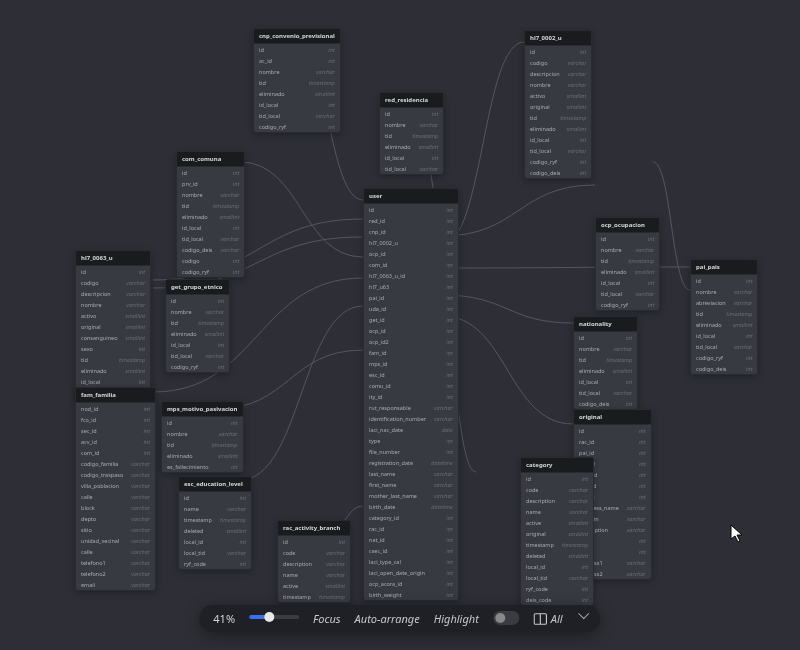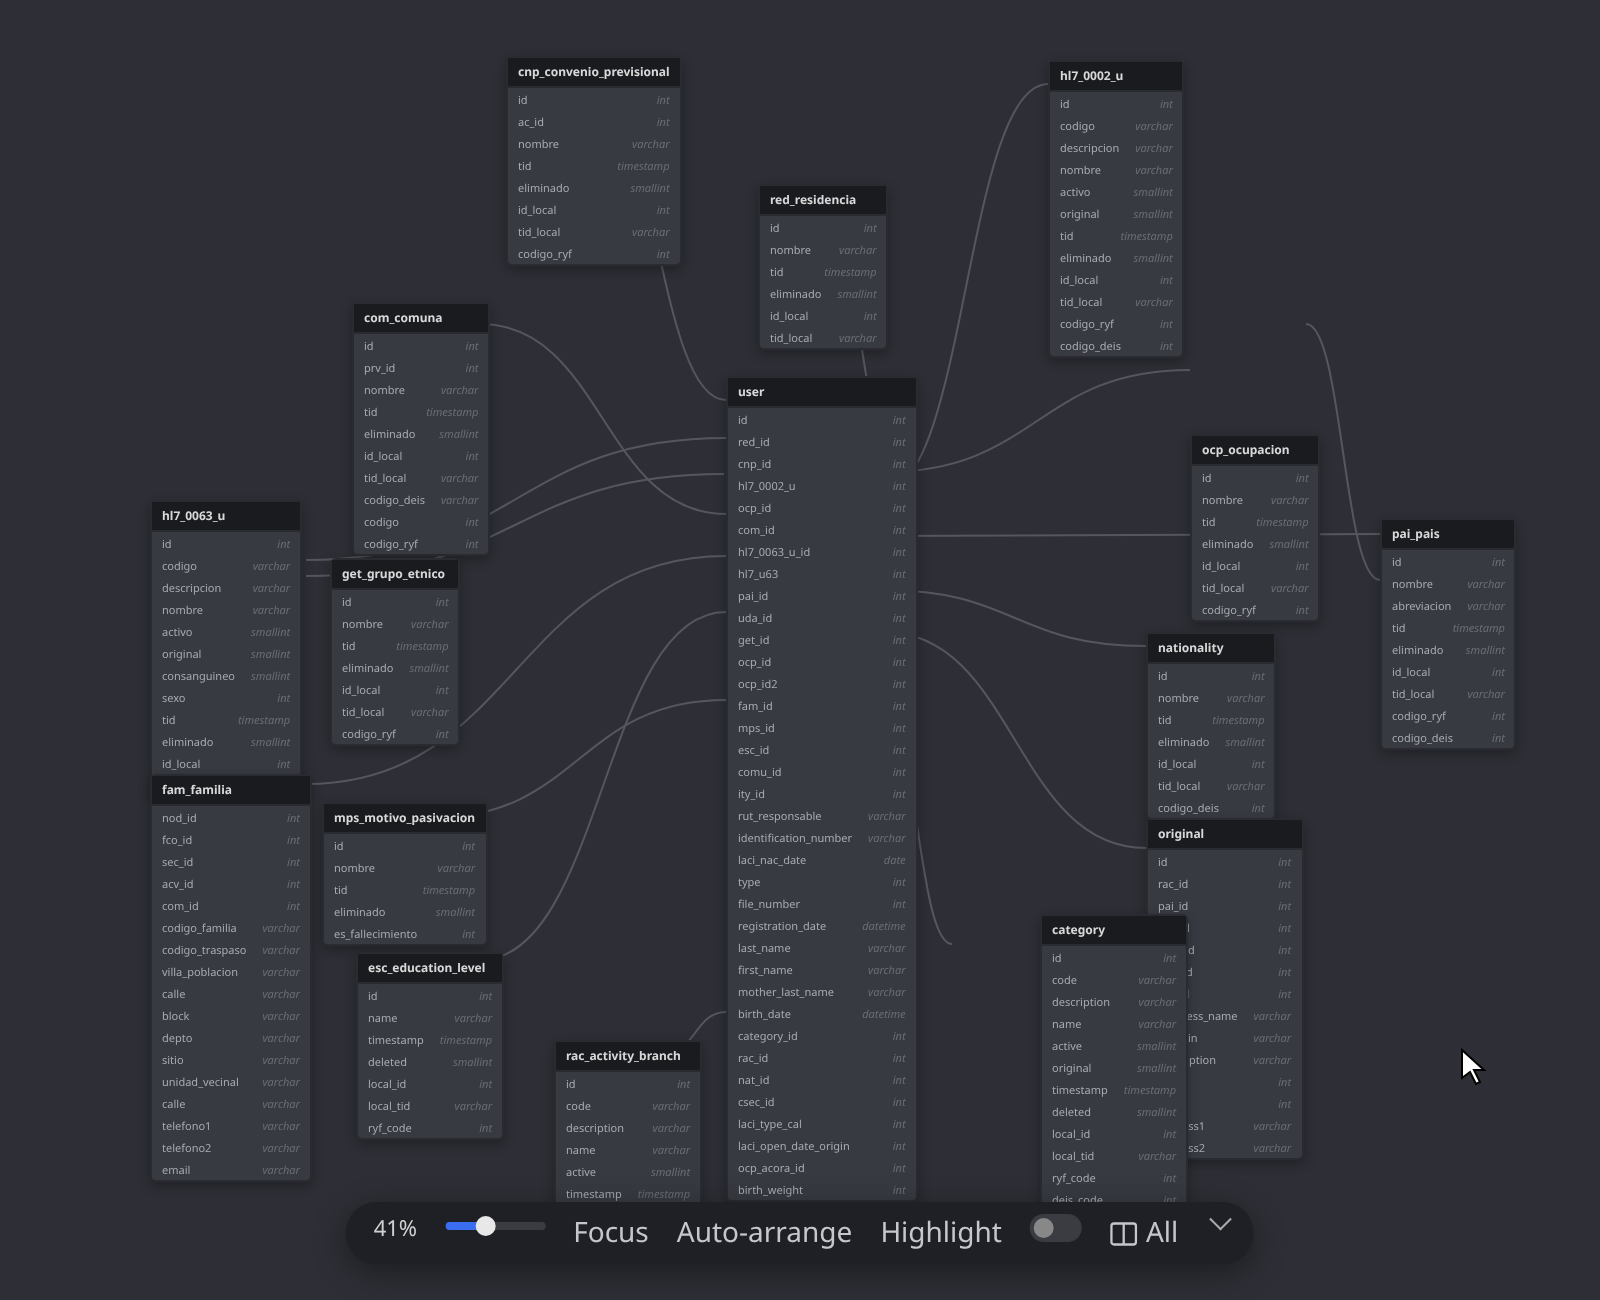--- a/index.html
+++ b/index.html
@@ -97,21 +97,21 @@
   .slider-thumb {
     position: absolute;
     top: 50%;
     left: 41%;
     transform: translate(-50%,-50%);
     width: 10px;
     height: 10px;
     background: #e8e8e8;
     border-radius: 50%;
   }
-  .tool-item { cursor: pointer; font-size: 14px; white-space: nowrap; }
+  .tool-item { cursor: pointer; font-size: 11px; white-space: nowrap; font-style: italic; }
   .toggle {
     width: 26px;
     height: 14px;
     background: #3a3c42;
     border-radius: 7px;
     position: relative;
     display: inline-block;
     vertical-align: middle;
   }
   .toggle::after {

